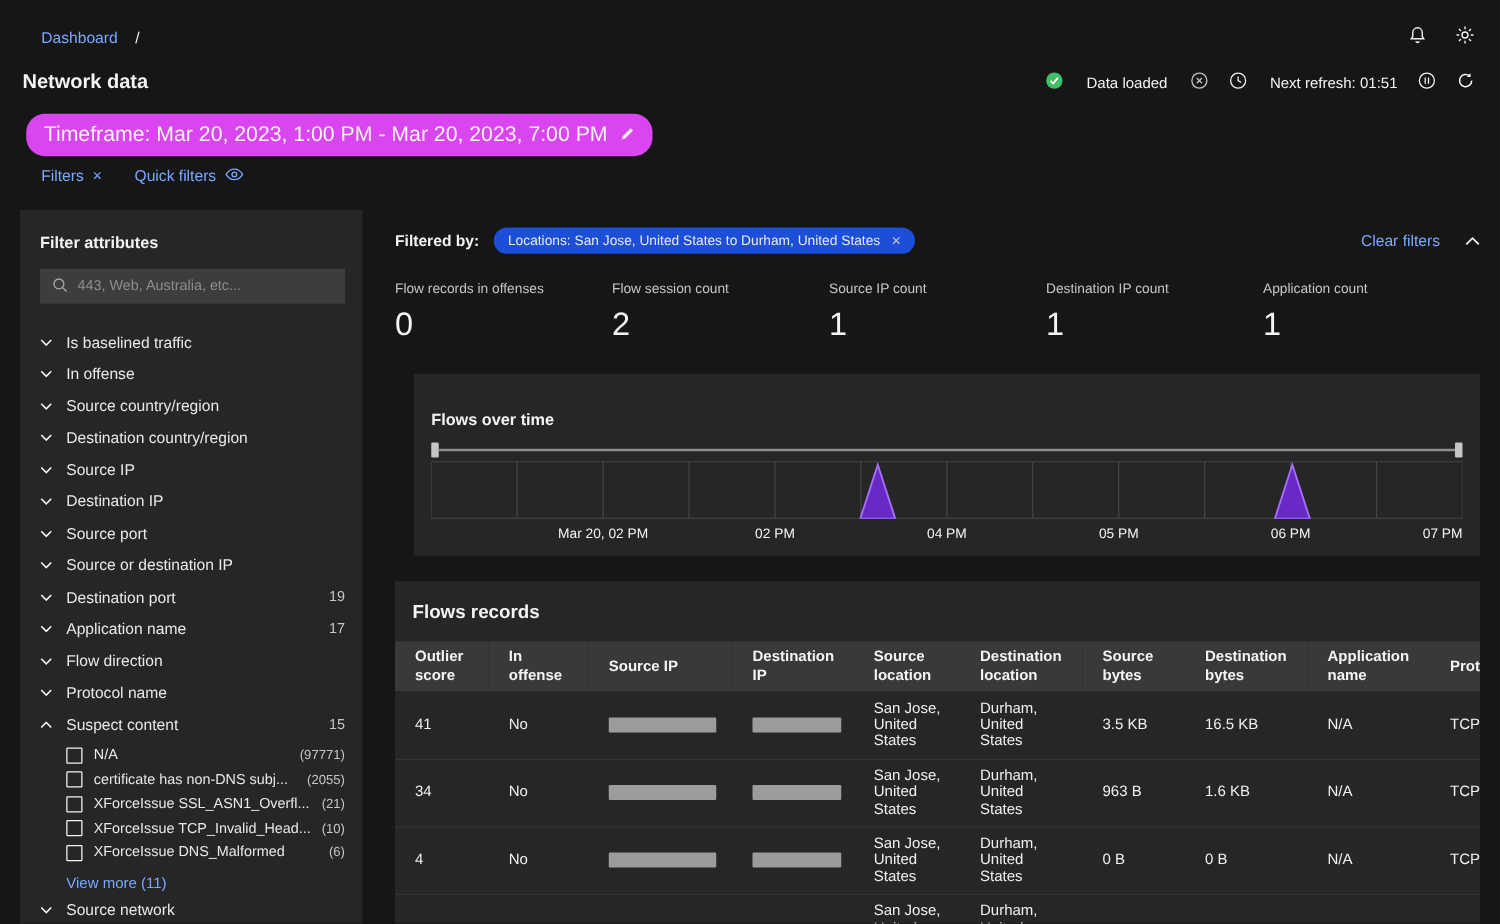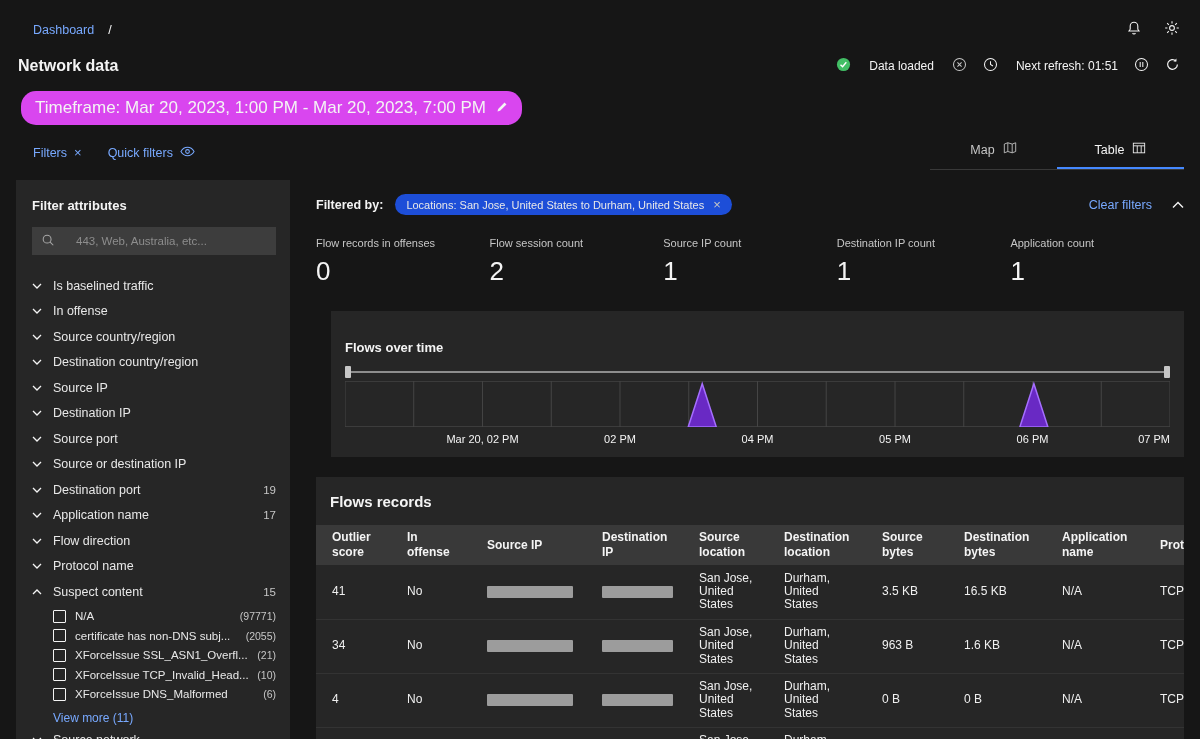--- a/index.html
+++ b/index.html
@@ -41,21 +41,21 @@
     cursor:pointer; font-family:inherit; }
   .tab.active { color:#f4f4f4; border-bottom-color:#4589ff; }
 
   
   .content { flex:1; display:flex; margin-top:10px; min-height:0;justify-content:flex-end; }
 
   .sidebar { width:274px; margin-left:16px; background:#262626; padding:18px 14px 0 16px;
     overflow:hidden; display:flex; flex-direction:column; flex:none; }
   .sidebar-title { font-size:13px; font-weight:700; }
   .search-box { margin-top:14px; height:28px; background:#3d3d3d; display:flex; align-items:center;
-    gap:21px; padding:0 9px; flex:none; }
+    gap:7px; padding:0 9px; flex:none; }
   .search-box input { flex:1; background:transparent; border:0; outline:0; color:#f4f4f4;
     font-size:11.5px; font-family:inherit; min-width:0; }
   .search-box input::placeholder { color:#8d8d8d; }
   .sb-list { margin-top:18px; }
   .sb-item { height:25.5px; display:flex; align-items:center; gap:11px; cursor:pointer; }
   .sb-item .chev { display:inline-flex; width:10px; justify-content:center; }
   .sb-item.expanded .chev svg { transform:rotate(180deg); }
   .sb-label { font-size:12.5px; color:#e8e8e8; white-space:nowrap; }
   .sb-count { margin-left:auto; font-size:11.5px; color:#c6c6c6; }
   .sb-opts { padding:2px 0 2px 21px; }
@@ -196,40 +196,20 @@
       <button class="link-btn">
         <span>Filters</span>
         <span class="x">×</span>
       </button>
       <button class="link-btn">
         <span>Quick filters</span>
         <span>
           <svg width="15" height="11" viewBox="0 0 16 11" fill="none" stroke="#78a9ff" stroke-width="1.1">
             <path d="M1 5.5C3 2 5.5 1 8 1s5 1 7 4.5C13 9 10.5 10 8 10S3 9 1 5.5z"></path>
             <circle cx="8" cy="5.5" r="2"></circle>
-          </svg>
-        </span>
-      </button>
-    </div>
-    <div class="view-tabs">
-      <button class="tab">
-        <span>Map</span>
-        <span>
-          <svg width="14" height="14" viewBox="0 0 16 16" fill="none" stroke="#c6c6c6" stroke-width="1">
-            <path d="M1.5 3.5l4-1.5 5 1.5 4-1.5v10l-4 1.5-5-1.5-4 1.5v-10z"></path>
-            <path d="M5.5 2v10M10.5 3.5v10"></path>
-          </svg>
-        </span>
-      </button>
-      <button class="tab active">
-        <span>Table</span>
-        <span>
-          <svg width="14" height="14" viewBox="0 0 16 16" fill="none" stroke="#f4f4f4" stroke-width="1">
-            <rect x="1.5" y="2.5" width="13" height="11"></rect>
-            <path d="M1.5 5.5h13M6 5.5v8M10.5 5.5v8"></path>
           </svg>
         </span>
       </button>
     </div>
   </div>
 
   <div class="content">
 
     <aside class="sidebar">
       <h2 class="sidebar-title">Filter attributes</h2>

